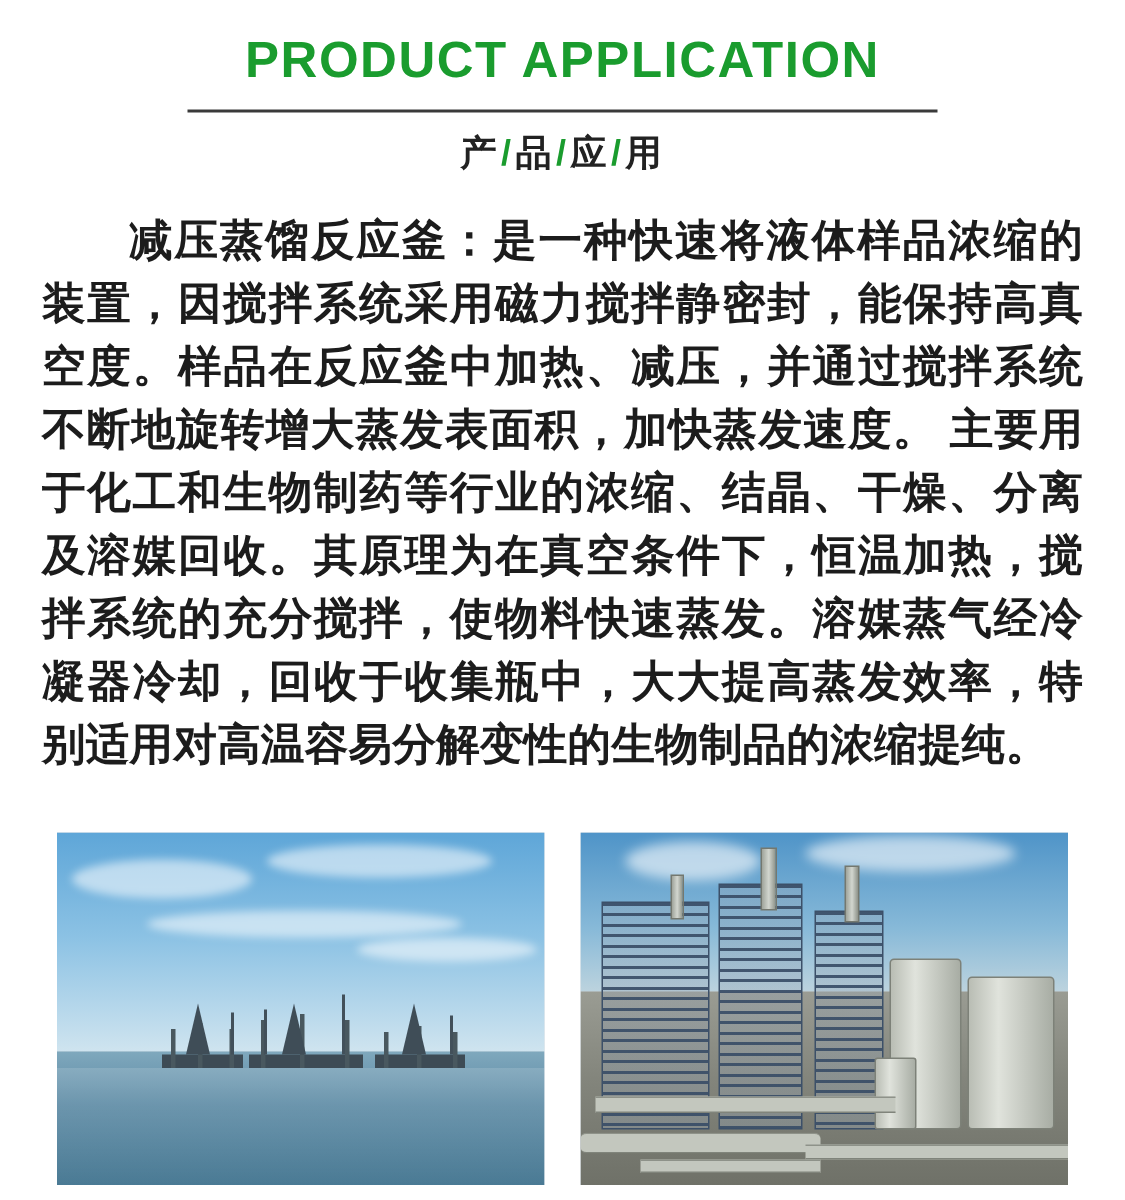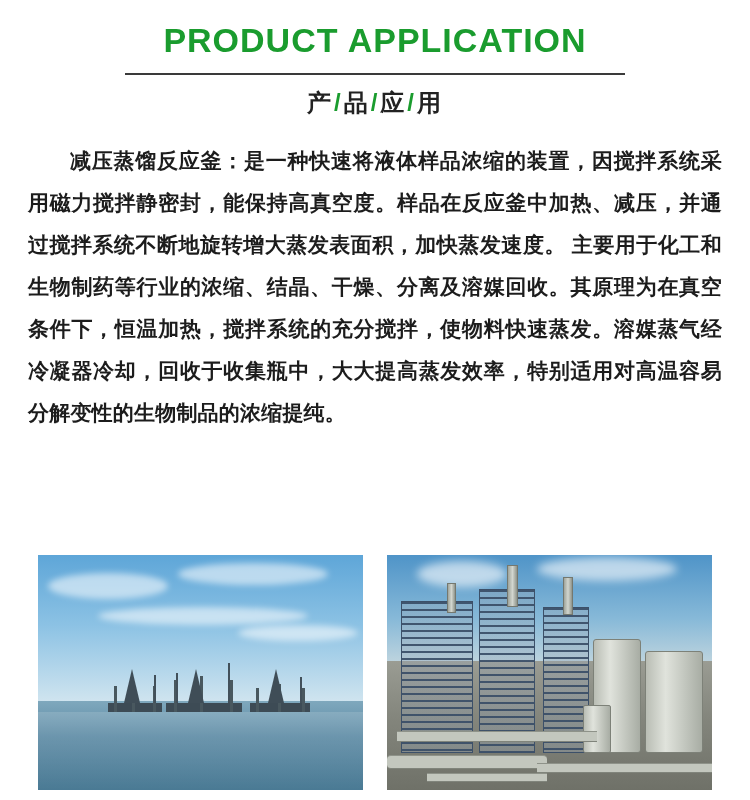--- a/index.html
+++ b/index.html
@@ -52,21 +52,21 @@
   .title-cn .sep {
     color: #1a9c2e;
     font-weight: bold;
     padding: 0 1px;
   }
 
   
   .body-text {
     margin: 22px 28px 0 28px;
     font-family: "Liberation Serif", "DejaVu Serif", serif;
-    font-size: 21px;
+    font-size: 29px;
     font-weight: bold;
     line-height: 42px;
     color: #1c1c1c;
     text-align: justify;
     text-justify: inter-ideograph;
     text-indent: 2em;
     letter-spacing: 0.2px;
   }
 
   

